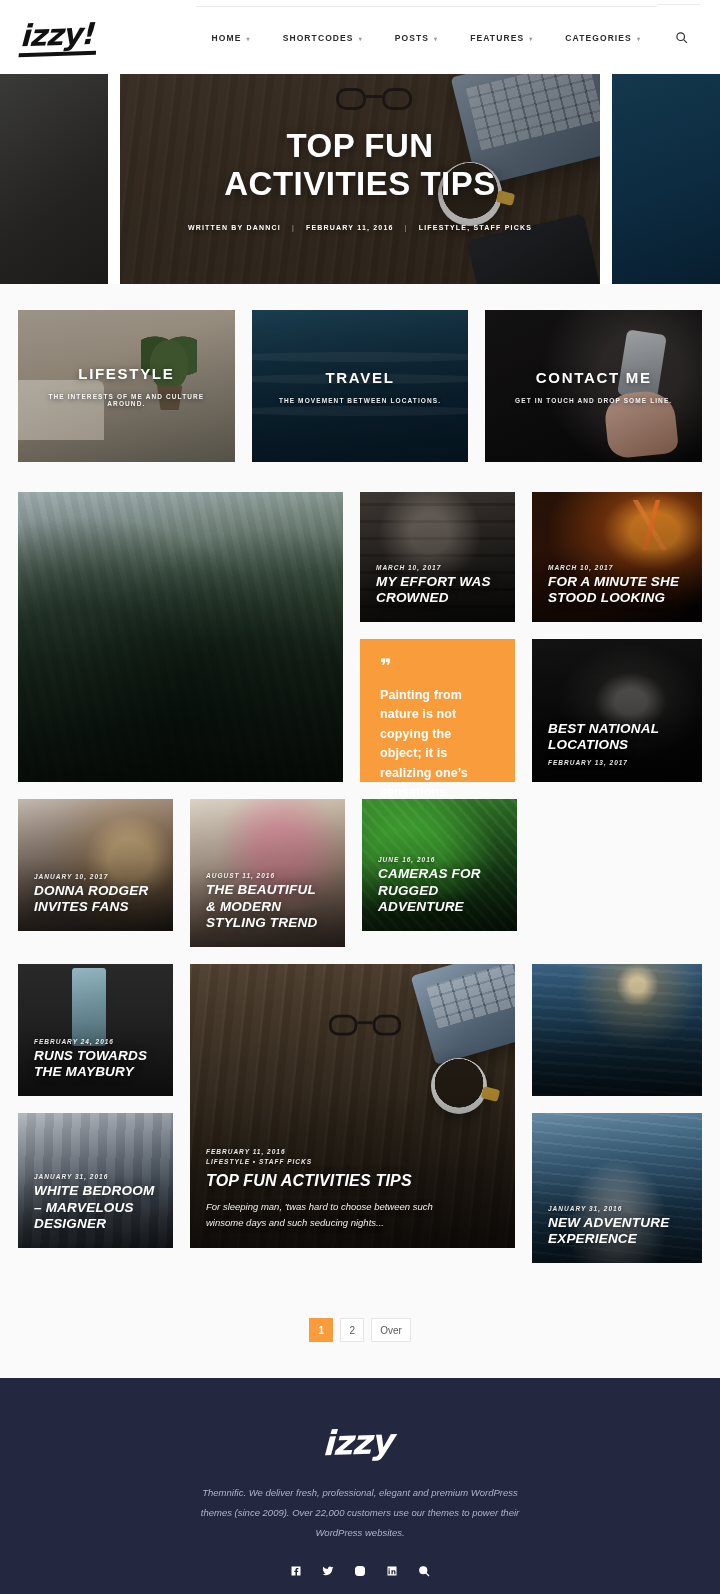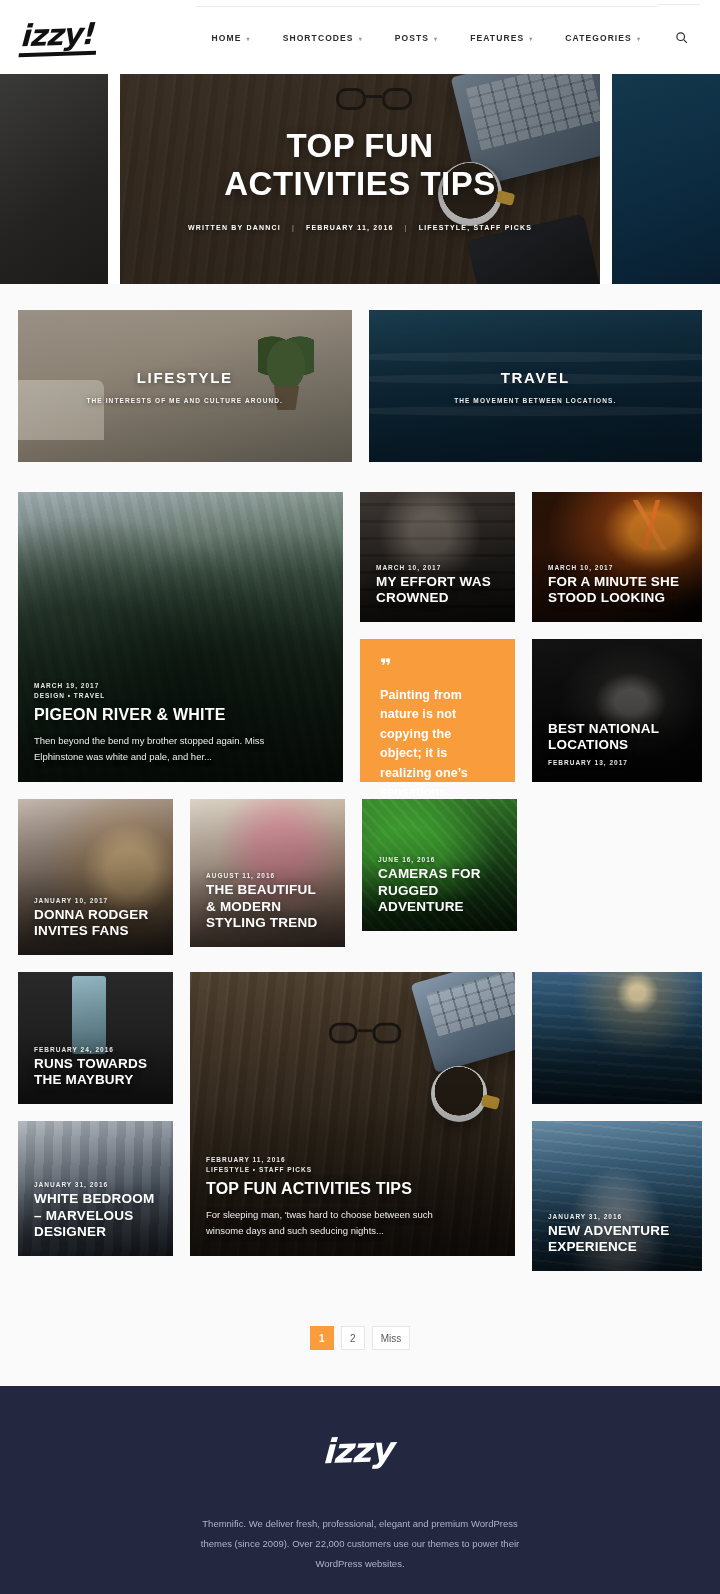--- a/index.html
+++ b/index.html
@@ -304,20 +304,21 @@
   }
   .card .bg { position: absolute; inset: 0; }
   .card .shade {
     position: absolute; inset: 0;
     background: linear-gradient(180deg, rgba(0,0,0,.05) 0%, rgba(0,0,0,.25) 45%, rgba(0,0,0,.72) 100%);
   }
   .card-body {
     position: absolute;
     left: 0; right: 0; bottom: 0;
     padding: 14px 16px 16px 16px;
+    font-style: italic;
   }
   .card-date {
     color: rgba(255,255,255,.9);
     font-size: 6.5px; font-weight: 700;
     letter-spacing: 1px; text-transform: uppercase;
     margin-bottom: 3px;
     text-shadow: 0 1px 4px rgba(0,0,0,.6);
   }
   .card-cats {
     color: rgba(255,255,255,.9);
@@ -515,25 +516,26 @@
   .footer-logo {
     display: inline-block;
     font-family: "DejaVu Sans", sans-serif;
     font-weight: 700; font-style: italic;
     font-size: 34px; color: #fff;
     letter-spacing: -1px;
     transform: skewX(-6deg) rotate(-2deg);
     user-select: none;
   }
   .footer-desc {
-    margin: 44px auto 0 auto;
+    margin: 21px auto 0 auto;
     max-width: 340px;
     color: #aeb3c6;
     font-size: 9.5px;
     line-height: 2.1;
+    font-style: italic;
   }
   .footer-social {
     margin-top: 22px;
     display: flex; justify-content: center;
     align-items: center; gap: 19px;
   }
   .footer-social .sicon {
     width: 13px; height: 13px;
     display: flex; align-items: center; justify-content: center;
     color: #fff; cursor: pointer;
@@ -629,34 +631,39 @@
         <span class="wave" style="top:64px"></span>
         <span class="wave" style="top:96px"></span>
     </div>
     <div class="cat-overlay"></div>
     <div class="cat-text">
       <div class="cat-title">TRAVEL</div>
       <div class="cat-sub">THE MOVEMENT BETWEEN LOCATIONS.</div>
     </div>
   </div>
 
+  <div class="cat-box contact">
+    <div class="cat-bg">
+      <span class="phone"></span>
+        <span class="hand"></span>
+    </div>
+    <div class="cat-overlay"></div>
+    <div class="cat-text">
+      <div class="cat-title">CONTACT ME</div>
+      <div class="cat-sub">GET IN TOUCH AND DROP SOME LINE.</div>
+    </div>
+  </div>
 </section>
 
 <section class="grid-section">
 
   <div class="grid-row">
     <div class="card" style="flex:0 0 325px;height:290px">
       <div class="bg bg-mountain"></div>
       <div class="shade"></div>
-      <div class="card-body">
-        <div class="card-date">MARCH 19, 2017</div>
-        <div class="card-cats">DESIGN • TRAVEL</div>
-        <div class="card-title lg">PIGEON RIVER &amp; WHITE</div>
-        <div class="card-excerpt">Then beyond the bend my brother stopped again. Miss Elphinstone was white and pale, and her...</div>
-      </div>
     </div>
 
     <div class="col" style="flex:0 0 155px">
       <div class="card" style="height:130px">
         <div class="bg bg-woman-books"></div>
         <div class="shade"></div>
         <div class="card-body">
           <div class="card-date">MARCH 10, 2017</div>
           <div class="card-title md">MY EFFORT WAS CROWNED</div>
         </div>
@@ -682,21 +689,21 @@
         <div class="shade"></div>
         <div class="card-body">
           <div class="card-title md">BEST NATIONAL LOCATIONS</div>
           <div class="card-date" style="margin:6px 0 0 0">FEBRUARY 13, 2017</div>
         </div>
       </div>
     </div>
   </div>
 
   <div class="grid-row">
-    <div class="card" style="flex:0 0 155px;height:156px">
+    <div class="card" style="flex:0 0 155px;height:132px">
       <div class="bg bg-star-girl"></div>
       <div class="shade"></div>
       <div class="card-body">
         <div class="card-date">JANUARY 10, 2017</div>
         <div class="card-title md">DONNA RODGER INVITES FANS</div>
       </div>
     </div>
 
     <div class="card" style="flex:0 0 155px;height:148px">
       <div class="bg bg-pink-sofa"></div>
@@ -768,21 +775,21 @@
           <div class="card-title md">NEW ADVENTURE EXPERIENCE</div>
         </div>
       </div>
     </div>
   </div>
 </section>
 
 <nav class="pagination">
   <div class="page-btn current">1</div>
   <div class="page-btn">2</div>
-  <div class="page-btn">Miss</div>
+  <div class="page-btn">Over</div>
 </nav>
 
 <footer class="site-footer">
   <div class="footer-logo">izzy</div>
   <p class="footer-desc">Themnific. We deliver fresh, professional, elegant and premium WordPress themes (since 2009). Over 22,000 customers use our themes to power their WordPress websites.</p>
 
   <div class="footer-social">
     <span class="sicon">
       <svg viewBox="0 0 24 24">
           <path d="M3 3h18v18H3V3zm11 18v-7h2.3l.4-2.7H14V9.6c0-.8.2-1.3 1.3-1.3h1.5V5.9c-.3 0-1.2-.1-2.2-.1-2.2 0-3.7 1.3-3.7 3.8v2.1H8.6V14h2.3v7H14z"></path>

